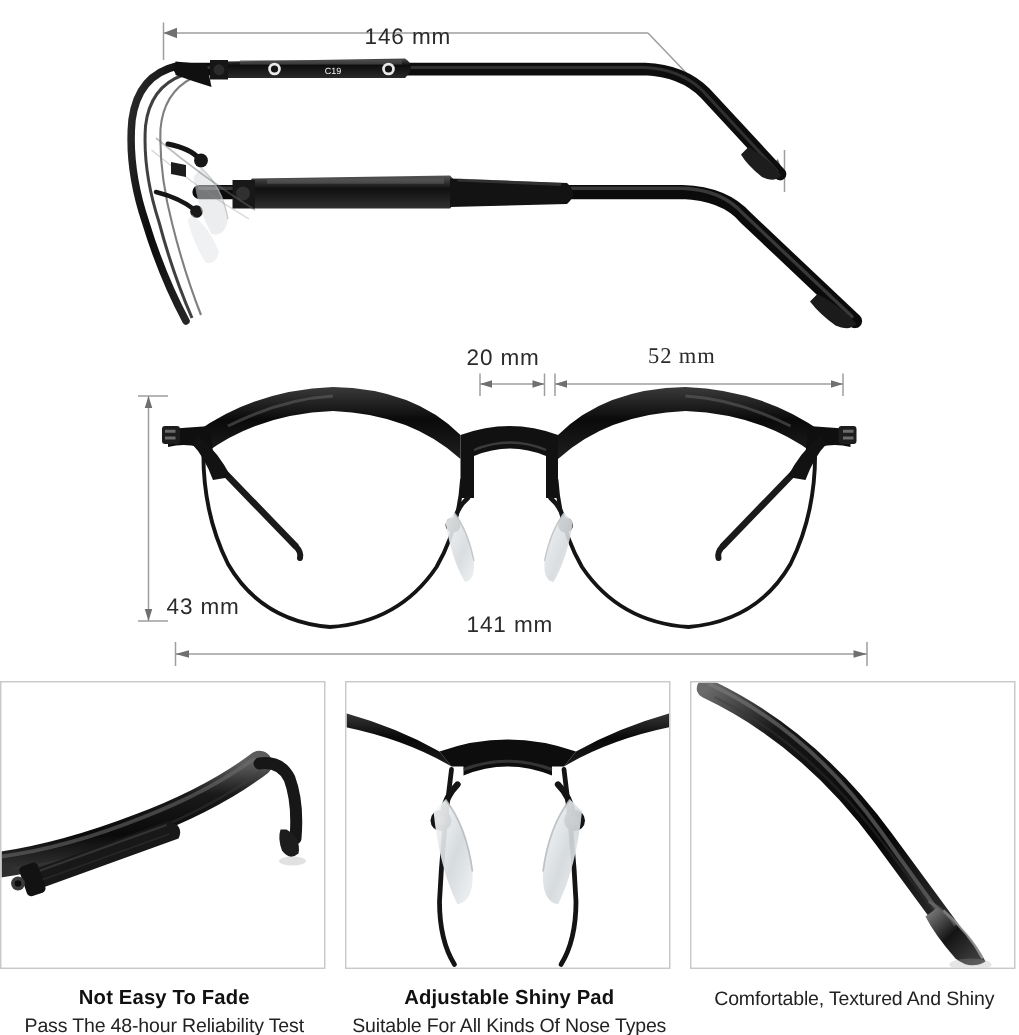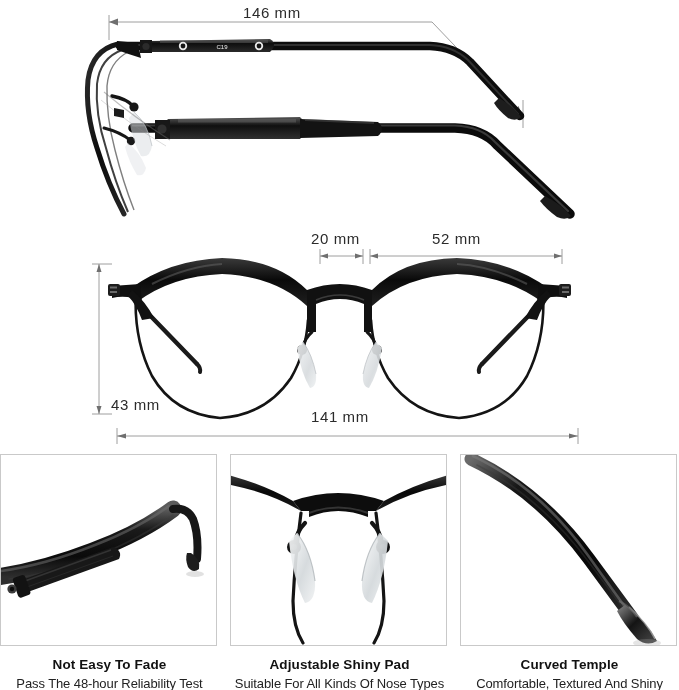--- a/index.html
+++ b/index.html
@@ -74,21 +74,21 @@
 
   svg { display: block; }
 </style>
 </head>
 <body>
 
 <div class="page">
 
   <div id="section-side">
 
-    <div class="dim-label" style="left:243px; top:4px;text-align:center;">146 mm</div>
+    <div class="dim-label" style="left:243px; top:16px;text-align:center;">146 mm</div>
 
     <svg width="679" height="228" viewBox="0 0 679 228">
       <defs>
         <linearGradient id="armShadeA" x1="0" y1="0" x2="0" y2="1">
           <stop offset="0%" stop-color="#4d4d4d"></stop>
           <stop offset="35%" stop-color="#0e0e0e"></stop>
           <stop offset="100%" stop-color="#2a2a2a"></stop>
         </linearGradient>
         <linearGradient id="armShadeB" x1="0" y1="0" x2="0" y2="1">
           <stop offset="0%" stop-color="#565656"></stop>
@@ -171,21 +171,21 @@
 
         <path d="M 114,108 L 124,110 L 124,118 L 114,116 Z" fill="#1c1c1c"></path>
       </g>
     </svg>
   </div>
 
   <div id="section-front">
 
     <div class="dim-label" style="left:311px; top:2px;">20 mm</div>
 
-    <div class="dim-label" style="left:432px; top:2px;">52 mm</div>
+    <div class="dim-label" style="left:432px; top:2px;font-family:Liberation Serif, serif;">52 mm</div>
 
     <div class="dim-label" style="left:111px; top:168px;">43 mm</div>
 
     <div class="dim-label" style="left:311px; top:180px;">141 mm</div>
 
     <svg width="679" height="226" viewBox="0 0 679 226">
       <defs>
         <linearGradient id="browShade" x1="0" y1="0" x2="0" y2="1">
           <stop offset="0%" stop-color="#3a3a3a"></stop>
           <stop offset="45%" stop-color="#0a0a0a"></stop>
@@ -404,21 +404,20 @@
 
             <path d="M 164,150 Q 186,166 196,186 Q 186,192 176,184 Q 162,168 156,156 Z" fill="url(#p3tip)"></path>
             <path d="M 168,152 Q 186,168 194,184" stroke="#c4c4c4" stroke-width="1.6" fill="none" opacity="0.6"></path>
 
             <path d="M 158,146 Q 170,152 176,162" stroke="#6f6f6f" stroke-width="2" fill="none" opacity="0.6"></path>
 
             <ellipse cx="186" cy="188" rx="14" ry="4" fill="#a0a0a0" opacity="0.28"></ellipse>
           </svg>
         </div>
         <div class="panel-caption">
-          <div class="panel-title">Curved Temple</div>
           <div class="panel-sub">Comfortable, Textured And Shiny</div>
         </div>
       </div>
 
     </div>
   </div>
 
 </div>
 
 </body></html>

